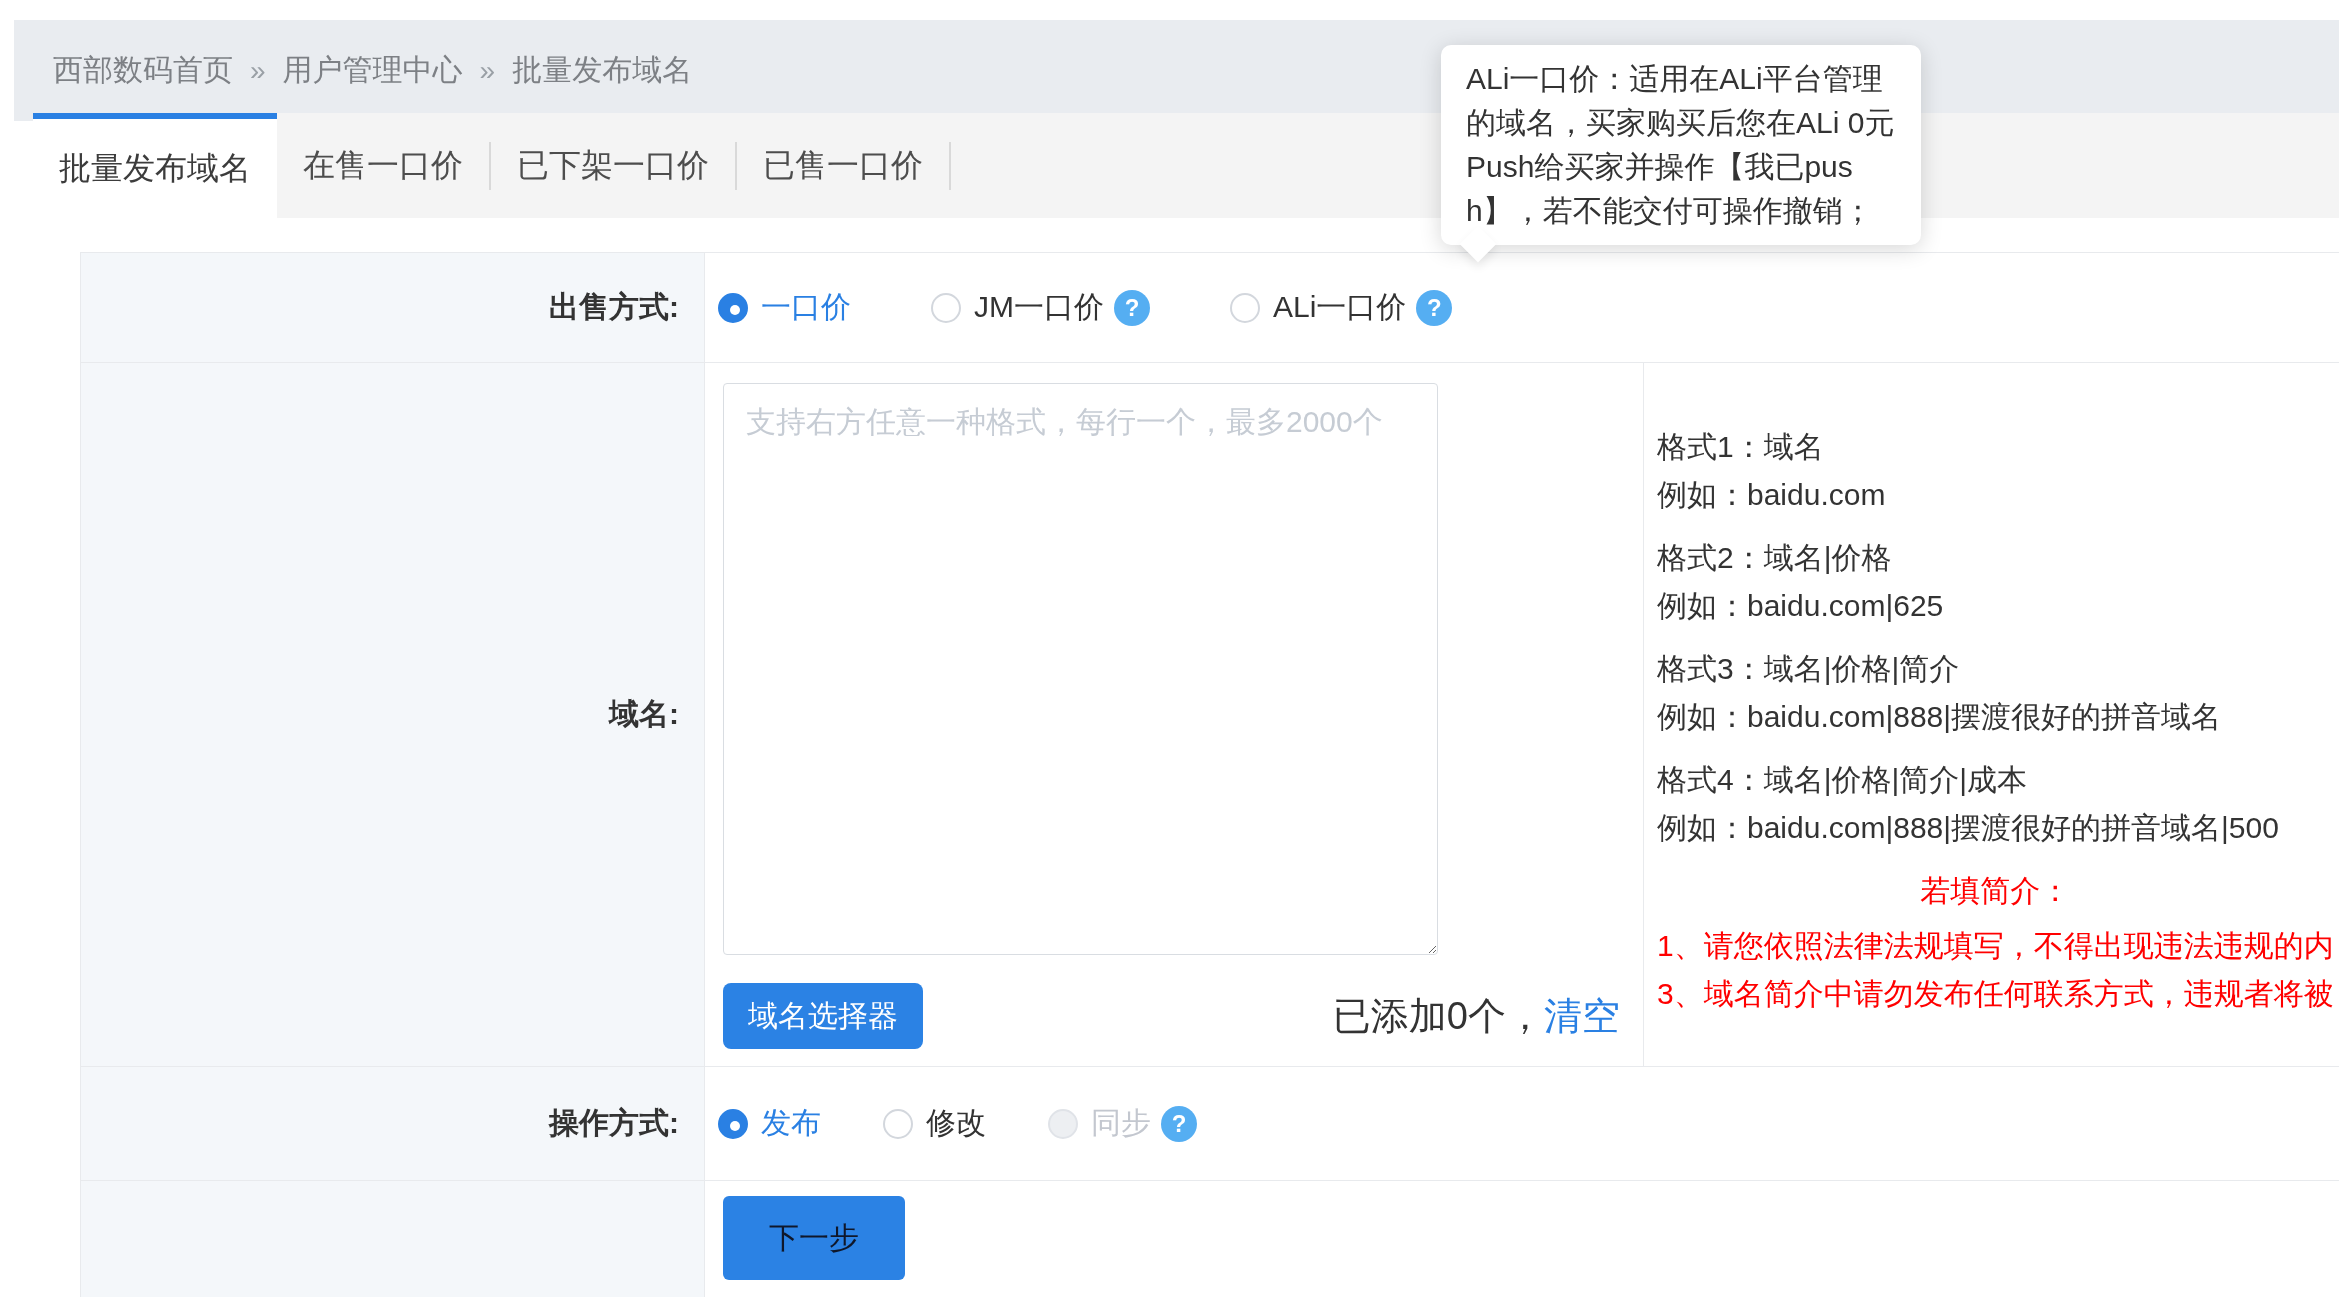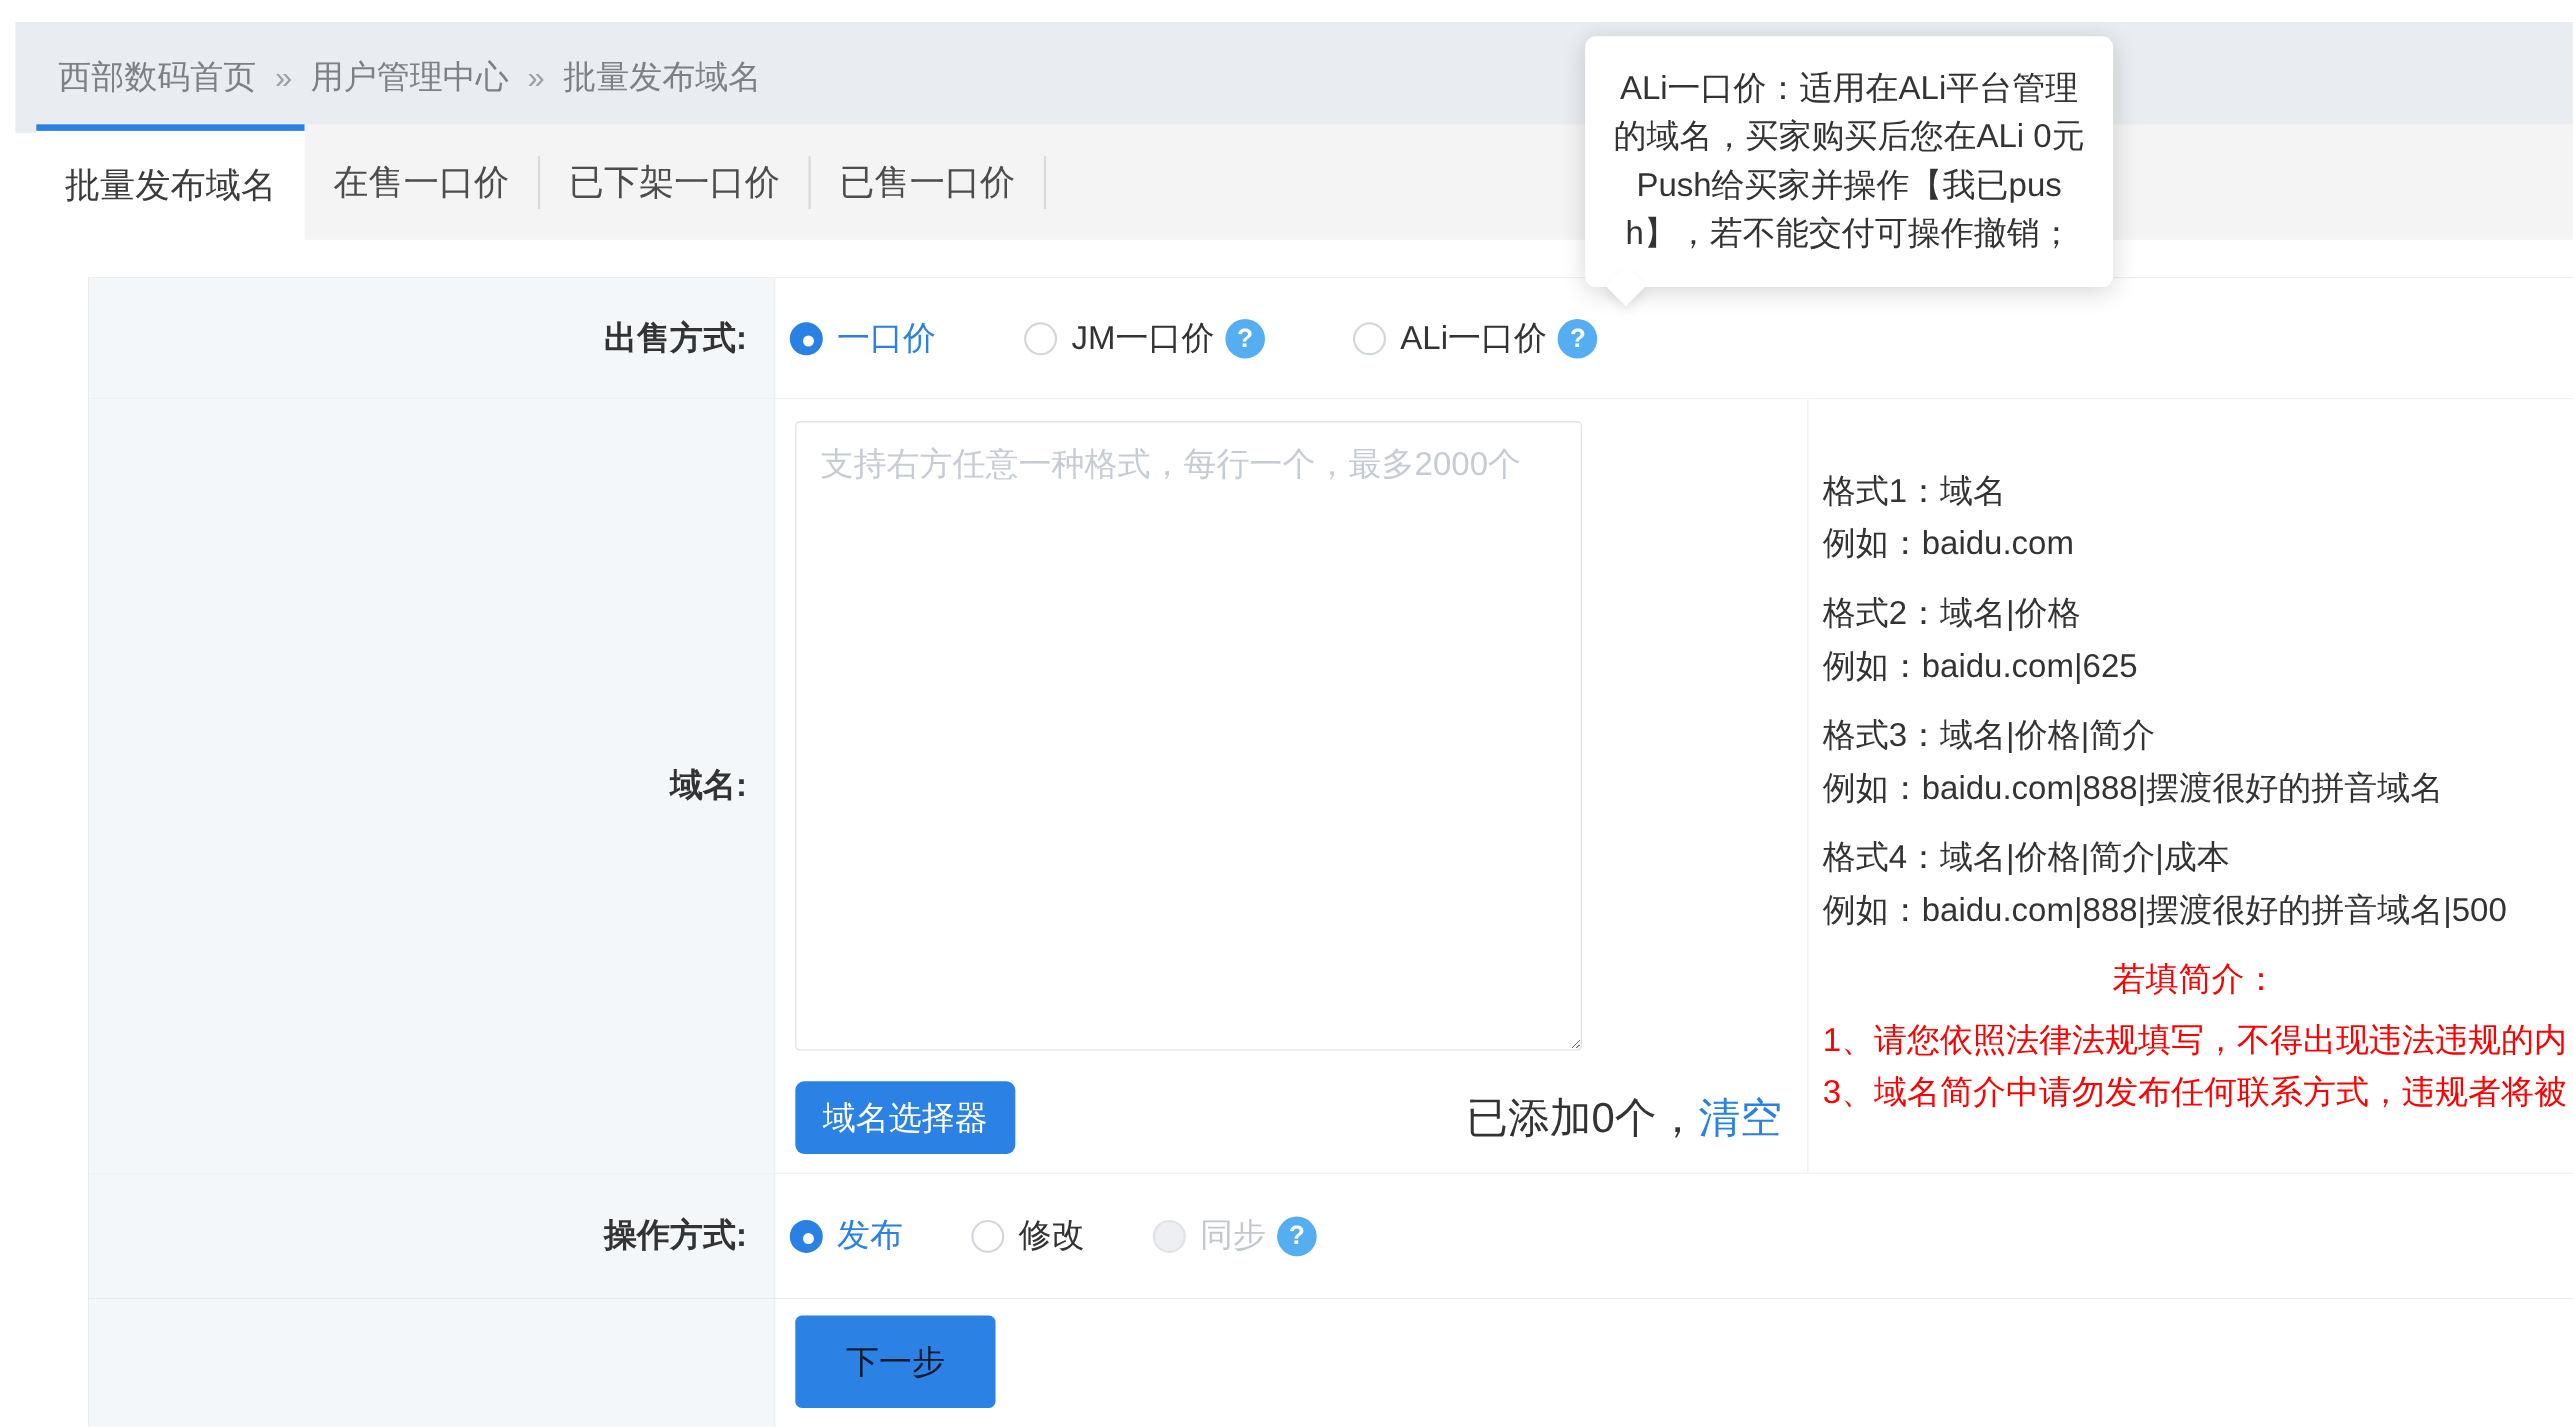--- a/index.html
+++ b/index.html
@@ -75,23 +75,23 @@
   .tip-block { margin-bottom:15px; }
   .tips-warning { color:#ff0000;text-align:center; }
   .tips-warning .warn-title { margin-bottom:7px; }
 
   
   .next-btn { position:absolute; left:18px; top:15px; width:182px; height:84px;
     background:#2b82e4; border:none; border-radius:6px; color:#0f172a; font-size:30px;
     cursor:pointer; font-family:"Liberation Sans","DejaVu Sans",sans-serif; }
 
   
-  .tooltip { position:absolute; left:1441px; top:33px; width:480px; background:#fff;
-    border-radius:10px; box-shadow:0 4px 22px rgba(0,0,0,0.16); padding:26px 25px;
-    font-size:30px; line-height:44px; color:#333; z-index:50; word-break:break-all;text-align:center; }
+  .tooltip { position:absolute; left:1441px; top:45px; width:480px; background:#fff;
+    border-radius:10px; box-shadow:0 4px 22px rgba(0,0,0,0.16); padding:12px 25px;
+    font-size:30px; line-height:44px; color:#333; z-index:50; word-break:break-all; }
   .tooltip-arrow { position:absolute; left:24px; bottom:-12px; width:26px; height:26px;
     background:#fff; transform:rotate(45deg); box-shadow:4px 4px 10px rgba(0,0,0,0.08); }
 </style>
 </head>
 <body>
 
 <div class="page">
 
   <div class="crumb-band">
     <span class="crumb-item">西部数码首页</span>

